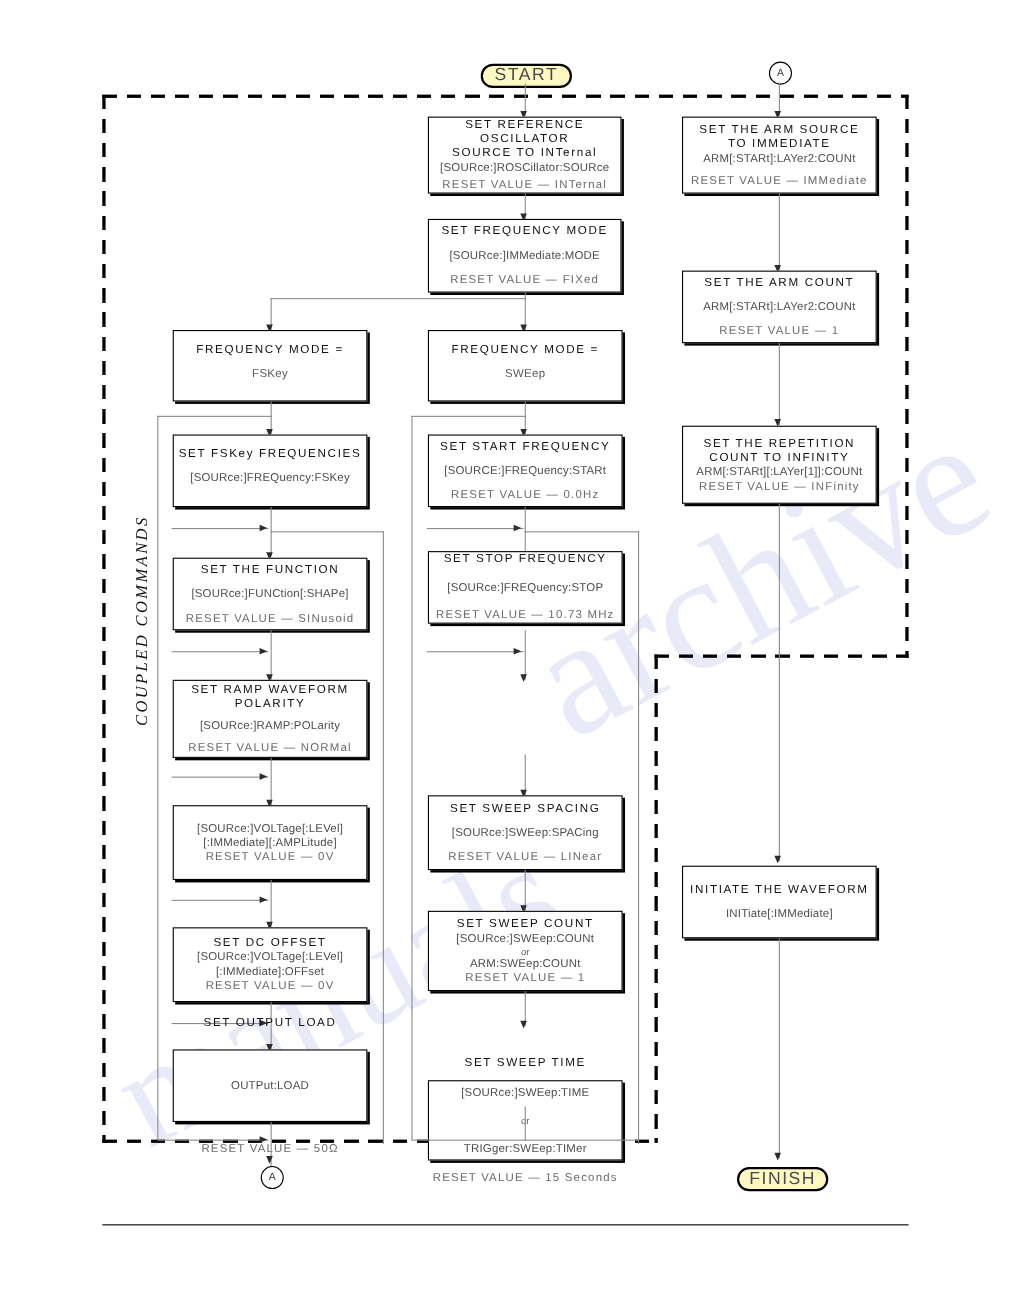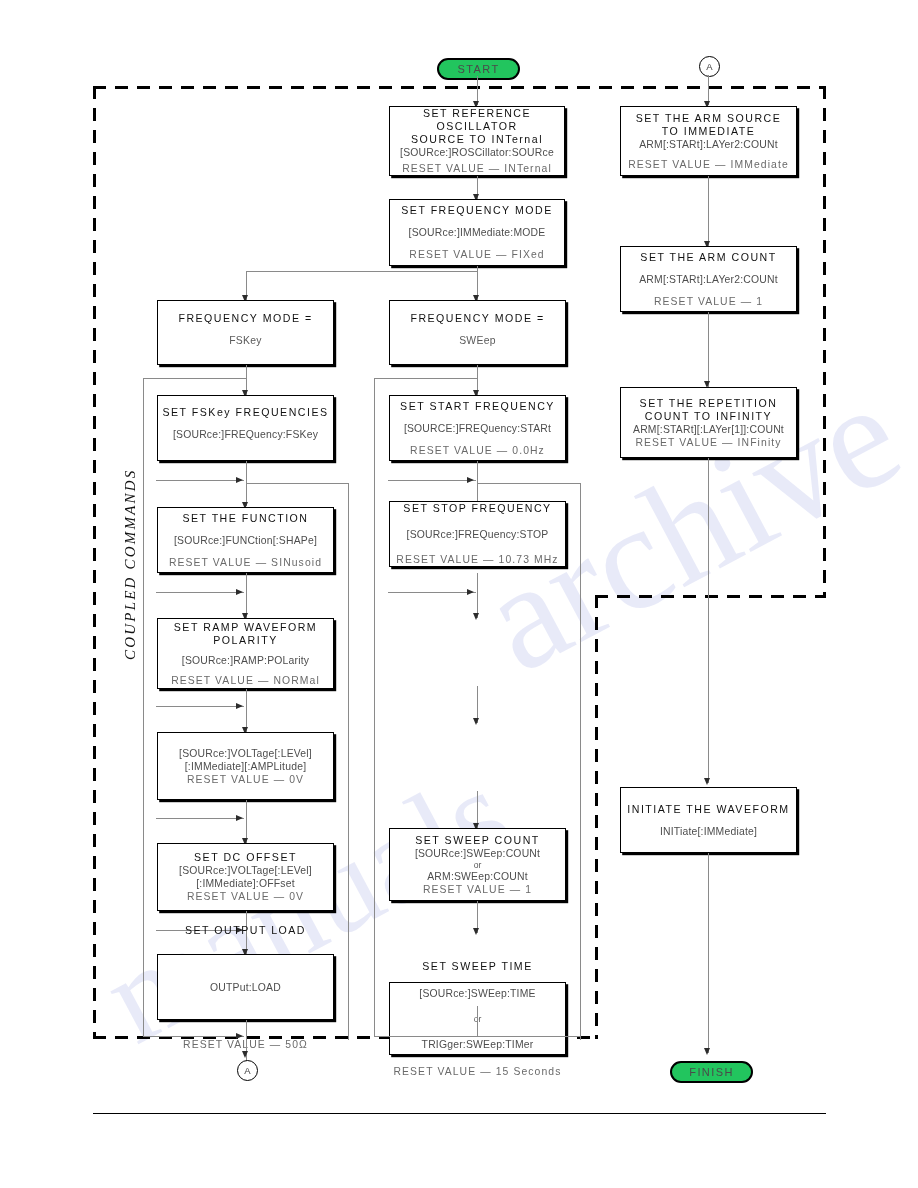--- a/index.html
+++ b/index.html
@@ -3,21 +3,21 @@
 <meta charset="utf-8">
 <style>
   html,body{margin:0;padding:0;background:#ffffff;}
   body{width:918px;height:1188px;position:relative;
        font-family:"Liberation Sans",sans-serif;color:#000;}
   #page{position:absolute;left:0;top:0;width:918px;height:1188px;overflow:hidden;}
 
   
   .term{position:absolute;border:2px solid #000;border-radius:14px;
         height:18px;display:flex;align-items:center;justify-content:center;
-        font-size:11px;letter-spacing:1.4px;color:#4a4a4a;background:#22c55e;}
+        font-size:16px;letter-spacing:1.4px;color:#4a4a4a;background:#fef9c3;}
 
   
   .conn{position:absolute;width:19px;height:19px;border:1.4px solid #000;
         border-radius:50%;display:flex;align-items:center;justify-content:center;
         font-size:9.5px;color:#3a3a3a;background:#fff;}
 
   
   .box{position:absolute;background:#fff;border:1.6px solid #000;
        box-shadow:2.2px 2.2px 0 0 #000;
        display:flex;flex-direction:column;align-items:center;
@@ -238,20 +238,27 @@
 
   <div class="v" style="left:477px;top:573px;height:45px;"></div>
   <div class="h" style="left:388px;top:592px;width:88px;"></div>
   <div class="ar" style="left:467px;top:588.5px;"></div>
   <div class="ad" style="left:473.4px;top:613px;"></div>
 
 
   <div class="v" style="left:477px;top:686px;height:37px;"></div>
   <div class="ad" style="left:473.4px;top:718px;"></div>
 
+  <div class="box" style="left:389px;top:723px;width:177px;height:68px;">
+    <div class="t1">SET SWEEP SPACING</div>
+    <div class="gap6"></div>
+    <div class="t2">[SOURce:]SWEep:SPACing</div>
+    <div class="gap6"></div>
+    <div class="t3">RESET VALUE  —  LINear</div>
+  </div>
 
   <div class="v" style="left:477px;top:791px;height:37px;"></div>
   <div class="ad" style="left:473.4px;top:823px;"></div>
 
   <div class="box" style="left:389px;top:828px;width:177px;height:73px;">
     <div class="t1">SET SWEEP COUNT</div>
     <div class="t2">[SOURce:]SWEep:COUNt</div>
     <div class="tor">or</div>
     <div class="t2">ARM:SWEep:COUNt</div>
     <div class="t3">RESET VALUE  —  1</div>

